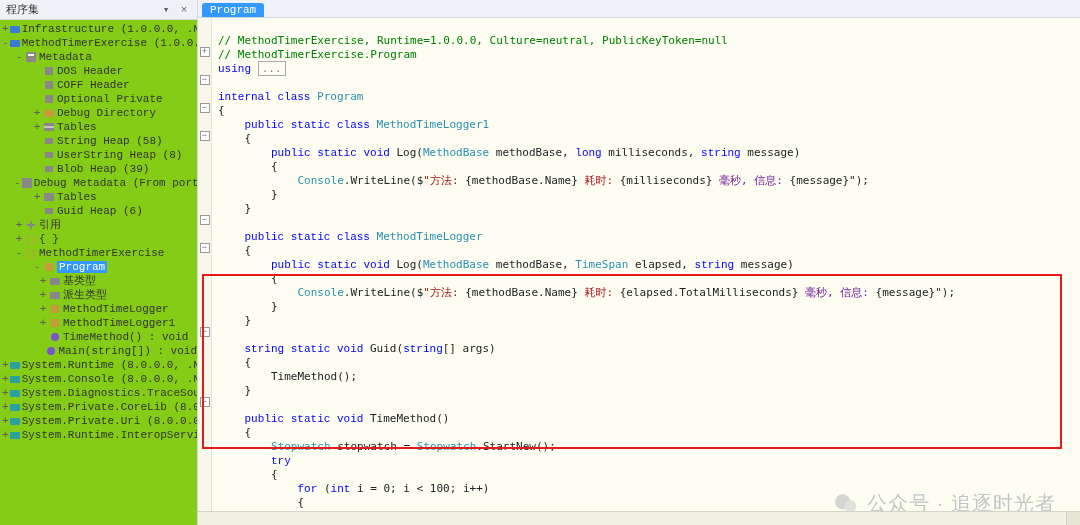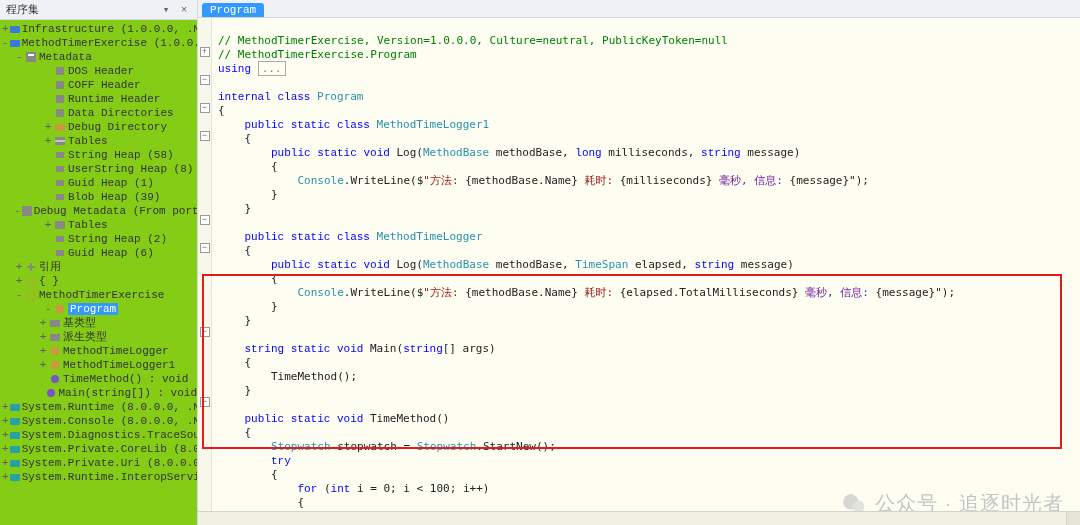--- a/index.html
+++ b/index.html
@@ -38,21 +38,21 @@
     flex:1;
     overflow: hidden;
     padding: 2px 0;
   }
   .node { white-space: nowrap; display:flex; align-items:center; height:14px; line-height:14px;}
   .node .exp { width:10px; text-align:center; color:#606060; font-family: monospace;}
   .node .ico { width:14px; display:inline-flex; justify-content:center; }
   .node .lbl { padding-left:1px; }
   .i0 { padding-left: 2px; }
   .i1 { padding-left: 14px; }
-  .i2 { padding-left: 19px; margin-left: 24px; }
+  .i2 { padding-left: 32px; }
   .i3 { padding-left: 38px; }
   .sel-prog { background:#3399ff; color:#fff; padding:0 2px; }
   .tree-body .lbl { font-size:11px; color:#333; }
   .muted { color:#888; }
 
   
   svg.ic { width:12px; height:12px; }
   .color-blue { fill:#3b7bd8; }
   .color-gold { fill:#c89a3c; }
   .color-gray { fill:#888; }
@@ -118,21 +118,21 @@
   .cn { color:#6f1d9b; }
 
   .red-box {
     position:absolute;
     border:2px solid #e31b1b;
     pointer-events:none;
   }
 
   .watermark {
     position:absolute;
-    right:16px; bottom:8px;
+    right:24px; bottom:8px;
     color:#9aa0a6;
     font-size:20px;
     letter-spacing:1px;
     display:flex; align-items:center; gap:8px;
     opacity:0.6;
     font-family:"Microsoft YaHei",sans-serif;
   }
   .scroll-rb {
     position:absolute;
     right:0; bottom:0;
@@ -206,30 +206,21 @@
           </span>
           <span class="lbl">COFF Header</span>
         </div>
       <div class="node i2">
           <span class="exp"></span>
           <span class="ico">
             <svg class="ic" viewBox="0 0 12 12">
               <rect class="color-gray" x="2" y="2" width="8" height="8"></rect>
             </svg>
           </span>
-          <span class="lbl">Runtime Header</span>
-        </div>
-      <div class="node i2">
-          <span class="exp"></span>
-          <span class="ico">
-            <svg class="ic" viewBox="0 0 12 12">
-              <rect class="color-gray" x="2" y="2" width="8" height="8"></rect>
-            </svg>
-          </span>
-          <span class="lbl">Data Directories</span>
+          <span class="lbl">Optional Private</span>
         </div>
       <div class="node i2">
           <span class="exp">+</span>
           <span class="ico">
             <svg class="ic" viewBox="0 0 12 12">
               <rect class="color-gold" x="1" y="3" width="10" height="7"></rect>
             </svg>
           </span>
           <span class="lbl">Debug Directory</span>
         </div>
@@ -253,29 +244,20 @@
           <span class="lbl">String Heap (58)</span>
         </div>
       <div class="node i2">
           <span class="exp"></span>
           <span class="ico">
             <svg class="ic" viewBox="0 0 12 12">
               <rect class="color-gray" x="2" y="3" width="8" height="6"></rect>
             </svg>
           </span>
           <span class="lbl">UserString Heap (8)</span>
-        </div>
-      <div class="node i2">
-          <span class="exp"></span>
-          <span class="ico">
-            <svg class="ic" viewBox="0 0 12 12">
-              <rect class="color-gray" x="2" y="3" width="8" height="6"></rect>
-            </svg>
-          </span>
-          <span class="lbl">Guid Heap (1)</span>
         </div>
       <div class="node i2">
           <span class="exp"></span>
           <span class="ico">
             <svg class="ic" viewBox="0 0 12 12">
               <rect class="color-gray" x="2" y="3" width="8" height="6"></rect>
             </svg>
           </span>
           <span class="lbl">Blob Heap (39)</span>
         </div>
@@ -290,29 +272,20 @@
         <span class="lbl">Debug Metadata (From portable PDB)</span>
       </div>
       <div class="node i2">
           <span class="exp">+</span>
           <span class="ico">
             <svg class="ic" viewBox="0 0 12 12">
               <rect class="color-gray" x="1" y="2" width="10" height="8"></rect>
             </svg>
           </span>
           <span class="lbl">Tables</span>
-        </div>
-      <div class="node i2">
-          <span class="exp"></span>
-          <span class="ico">
-            <svg class="ic" viewBox="0 0 12 12">
-              <rect class="color-gray" x="2" y="3" width="8" height="6"></rect>
-            </svg>
-          </span>
-          <span class="lbl">String Heap (2)</span>
         </div>
       <div class="node i2">
           <span class="exp"></span>
           <span class="ico">
             <svg class="ic" viewBox="0 0 12 12">
               <rect class="color-gray" x="2" y="3" width="8" height="6"></rect>
             </svg>
           </span>
           <span class="lbl">Guid Heap (6)</span>
         </div>
@@ -497,21 +470,21 @@
           <div class="fold-sp"></div>
         <div class="fold">−</div>
         <div class="fold-sp"></div>
           <div class="fold-sp"></div>
           <div class="fold-sp"></div>
           <div class="fold-sp"></div>
         <div class="fold">−</div>
       </div>
 
       <div class="code-lines">
-<span class="cmt">// MethodTimerExercise, Version=1.0.0.0, Culture=neutral, PublicKeyToken=null</span>
+<span class="cmt">// MethodTimerExercise, Runtime=1.0.0.0, Culture=neutral, PublicKeyToken=null</span>
 <span class="cmt">// MethodTimerExercise.Program</span>
 <span class="kw">using</span> <span style="border:1px solid #aaa;padding:0 3px;color:#888">...</span>
 
 <span class="kw">internal</span> <span class="kw">class</span> <span class="typ">Program</span>
 {
     <span class="kw">public</span> <span class="kw">static</span> <span class="kw">class</span> <span class="typ">MethodTimeLogger1</span>
     {
         <span class="kw">public</span> <span class="kw">static</span> <span class="kw">void</span> <span>Log</span>(<span class="typ">MethodBase</span> methodBase, <span class="kw">long</span> <span>milliseconds</span>, <span class="kw">string</span> <span>message</span>)
         {
             <span class="typ">Console</span>.<span>WriteLine</span>($<span class="str">"方法:</span><span> {methodBase.Name} </span><span class="str">耗时:</span><span> {milliseconds} </span><span class="cn">毫秒, 信息:</span><span> {message}"</span>);
@@ -519,21 +492,21 @@
     }
 
     <span class="kw">public</span> <span class="kw">static</span> <span class="kw">class</span> <span class="typ">MethodTimeLogger</span>
     {
         <span class="kw">public</span> <span class="kw">static</span> <span class="kw">void</span> <span>Log</span>(<span class="typ">MethodBase</span> methodBase, <span class="typ">TimeSpan</span> <span>elapsed</span>, <span class="kw">string</span> <span>message</span>)
         {
             <span class="typ">Console</span>.<span>WriteLine</span>($<span class="str">"方法:</span><span> {methodBase.Name} </span><span class="str">耗时:</span><span> {elapsed.TotalMilliseconds} </span><span class="cn">毫秒, 信息:</span><span> {message}"</span>);
         }
     }
 
-    <span class="kw">string</span> <span class="kw">static</span> <span class="kw">void</span> <span>Main</span>(<span class="kw">string</span>[] <span>args</span>)
+    <span class="kw">string</span> <span class="kw">static</span> <span class="kw">void</span> <span>Guid</span>(<span class="kw">string</span>[] <span>args</span>)
     {
         <span>TimeMethod</span>();
     }
 
     <span class="kw">public</span> <span class="kw">static</span> <span class="kw">void</span> <span>TimeMethod</span>()
     {
         <span class="typ">Stopwatch</span> <span>stopwatch</span> = <span class="typ">Stopwatch</span>.<span>StartNew</span>();
         <span class="kw">try</span>
         {
             <span class="kw">for</span> (<span class="kw">int</span> <span>i = 0</span>; <span>i &lt; 100</span>; <span>i++</span>)

